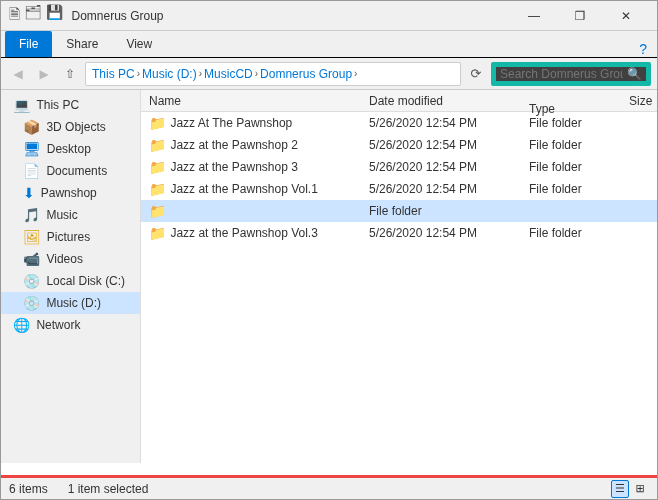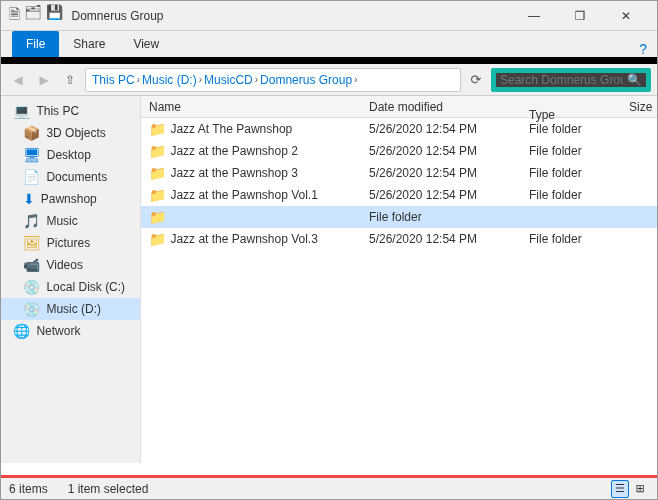--- a/index.html
+++ b/index.html
@@ -51,22 +51,21 @@
       align-items: center;
       justify-content: center;
       font-size: 12px;
       cursor: pointer;
       color: #333;
     }
 
     
     .ribbon {
       background: #f0f0f0;
-      border-bottom: 7px solid #000000;
-      padding-left: 7px;
+      border-bottom: 1px solid #000000;
     }
     .ribbon-tabs {
       display: flex;
       align-items: flex-end;
       padding: 0 4px;
       height: 26px;
     }
     .ribbon-tab {
       padding: 4px 14px;
       font-size: 12px;

